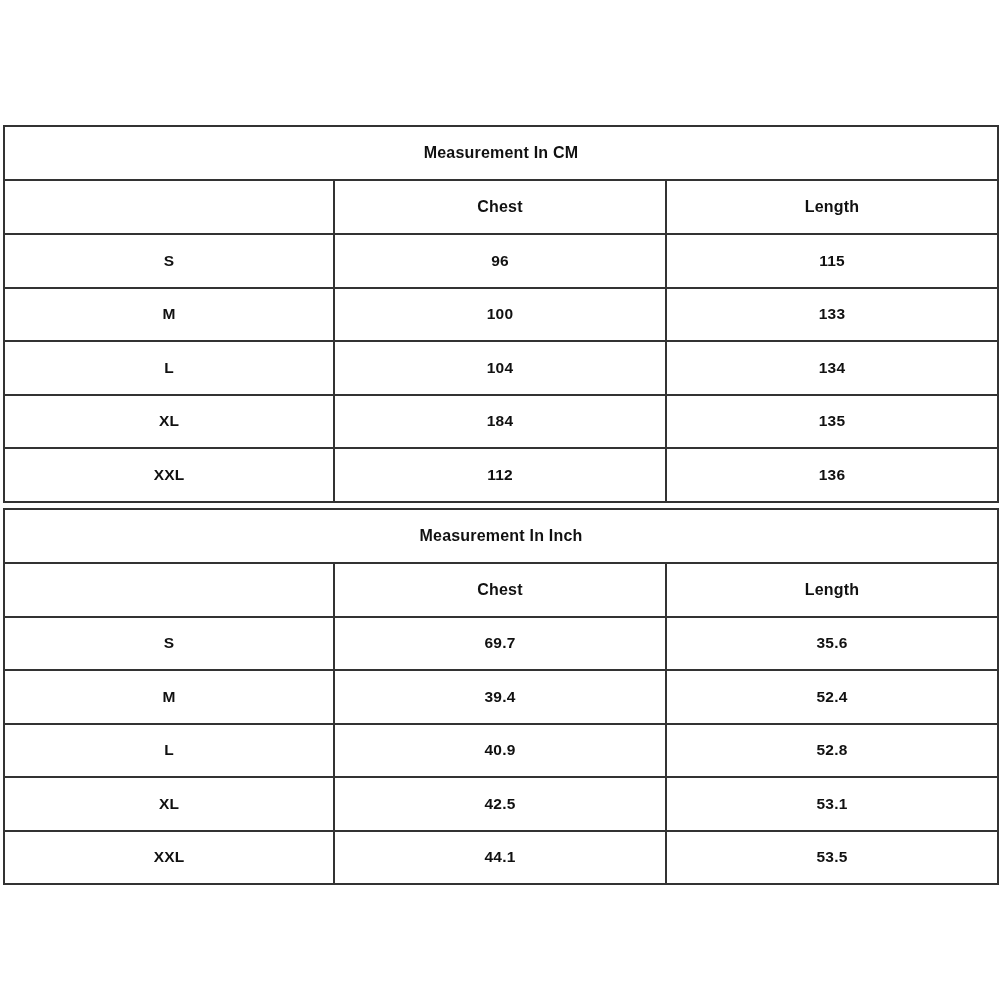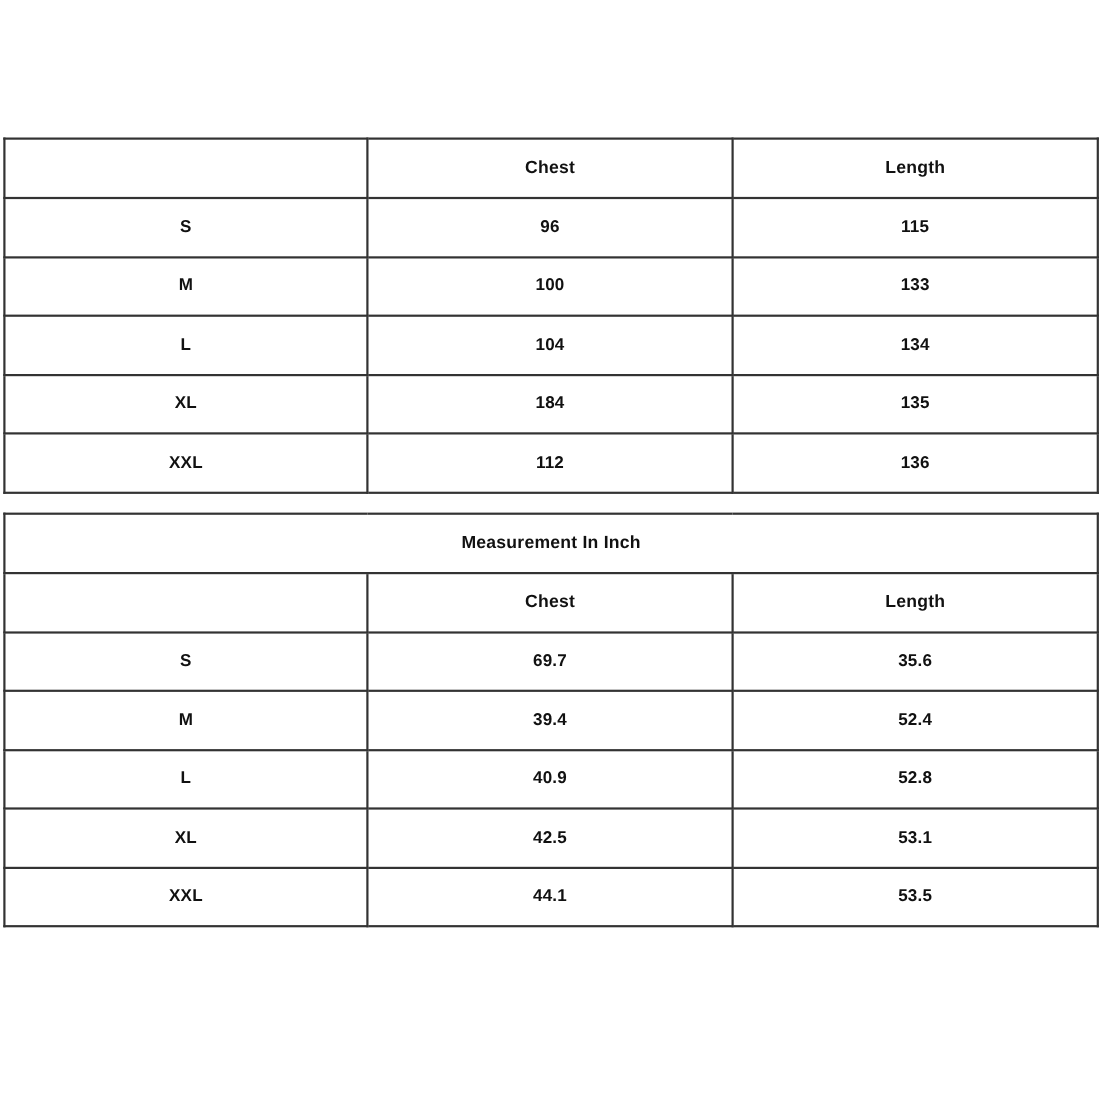--- a/index.html
+++ b/index.html
@@ -27,21 +27,21 @@
     top: 125px;
     width: 994px;
   }
   table.size-table {
     width: 994px;
     border-collapse: collapse;
     table-layout: fixed;
     background: #ffffff;
   }
   table.size-table + table.size-table {
-    margin-top: 17px;
+    margin-top: 5px;
     padding-left: 48px;
   }
   table.size-table td,
   table.size-table th {
     border: 2px solid #333333;
     text-align: center;
     vertical-align: middle;
     font-weight: bold;
     font-size: 15.5px;
     letter-spacing: 0.2px;
@@ -72,20 +72,23 @@
 <div class="sheet">
   <div class="chart-stack">
 
     <table class="size-table">
       <colgroup>
         <col class="c-size">
           <col class="c-chest">
           <col class="c-length">
       </colgroup>
       <tbody>
+        <tr class="title-row">
+          <td colspan="3">Measurement In CM</td>
+        </tr>
         <tr class="head-row">
           <th class="empty-cell"></th>
           <th>Chest</th>
           <th>Length</th>
         </tr>
         <tr class="data-row">
           <td>S</td>
           <td>96</td>
           <td>115</td>
         </tr>

